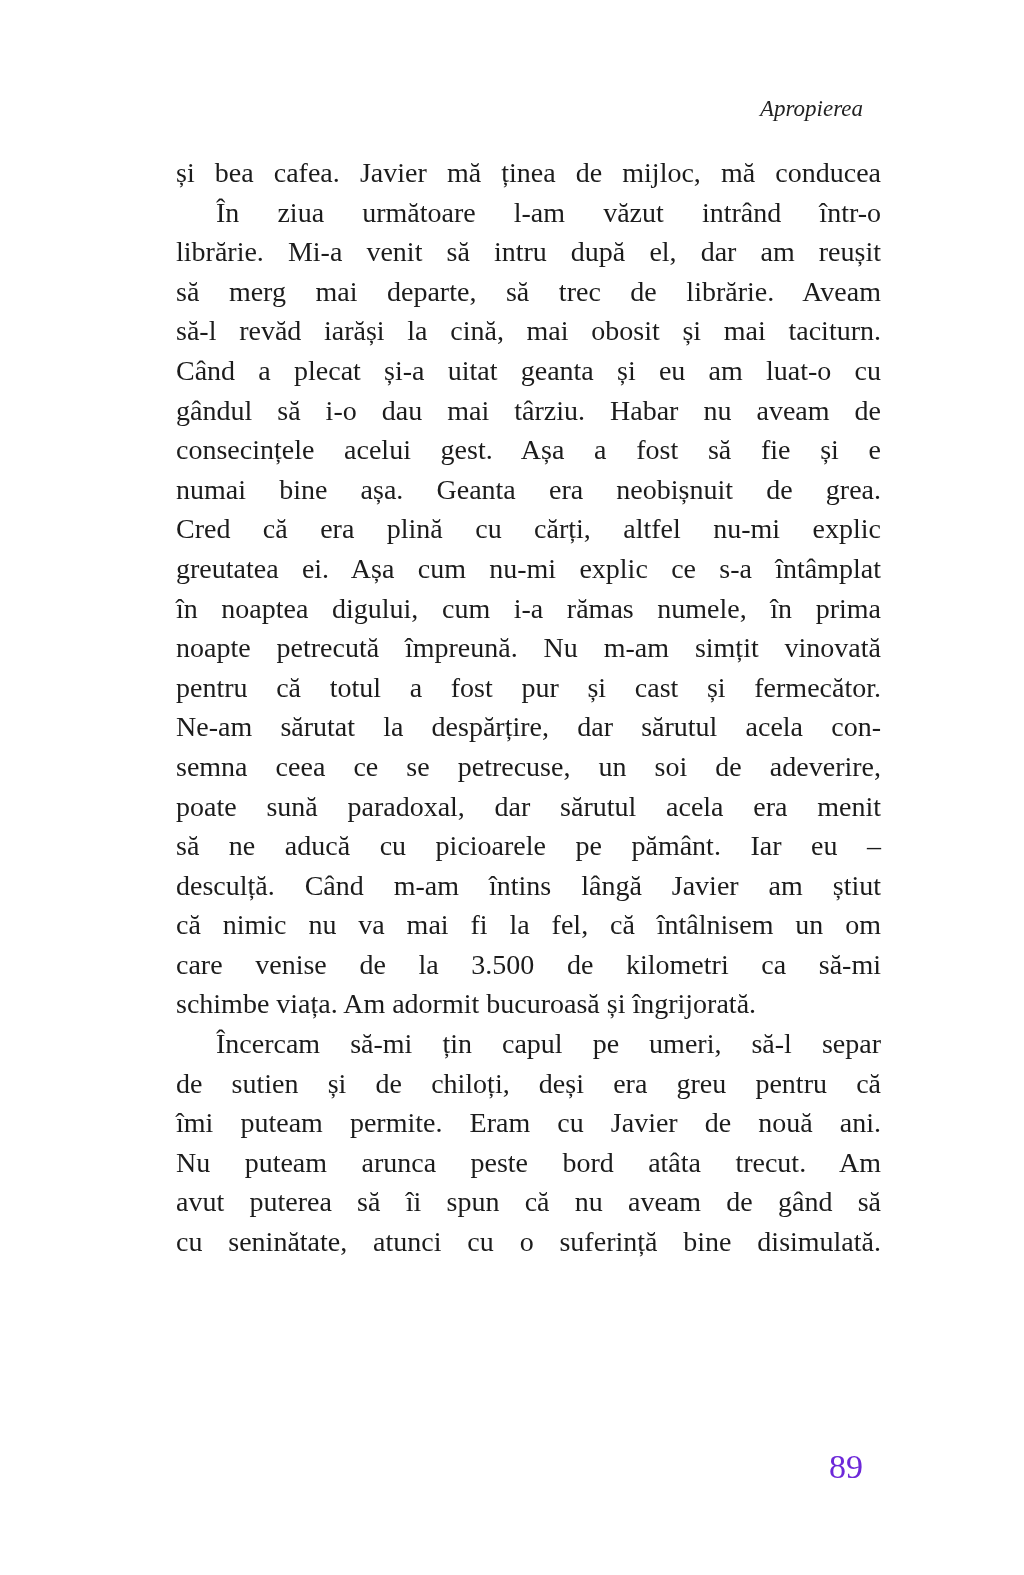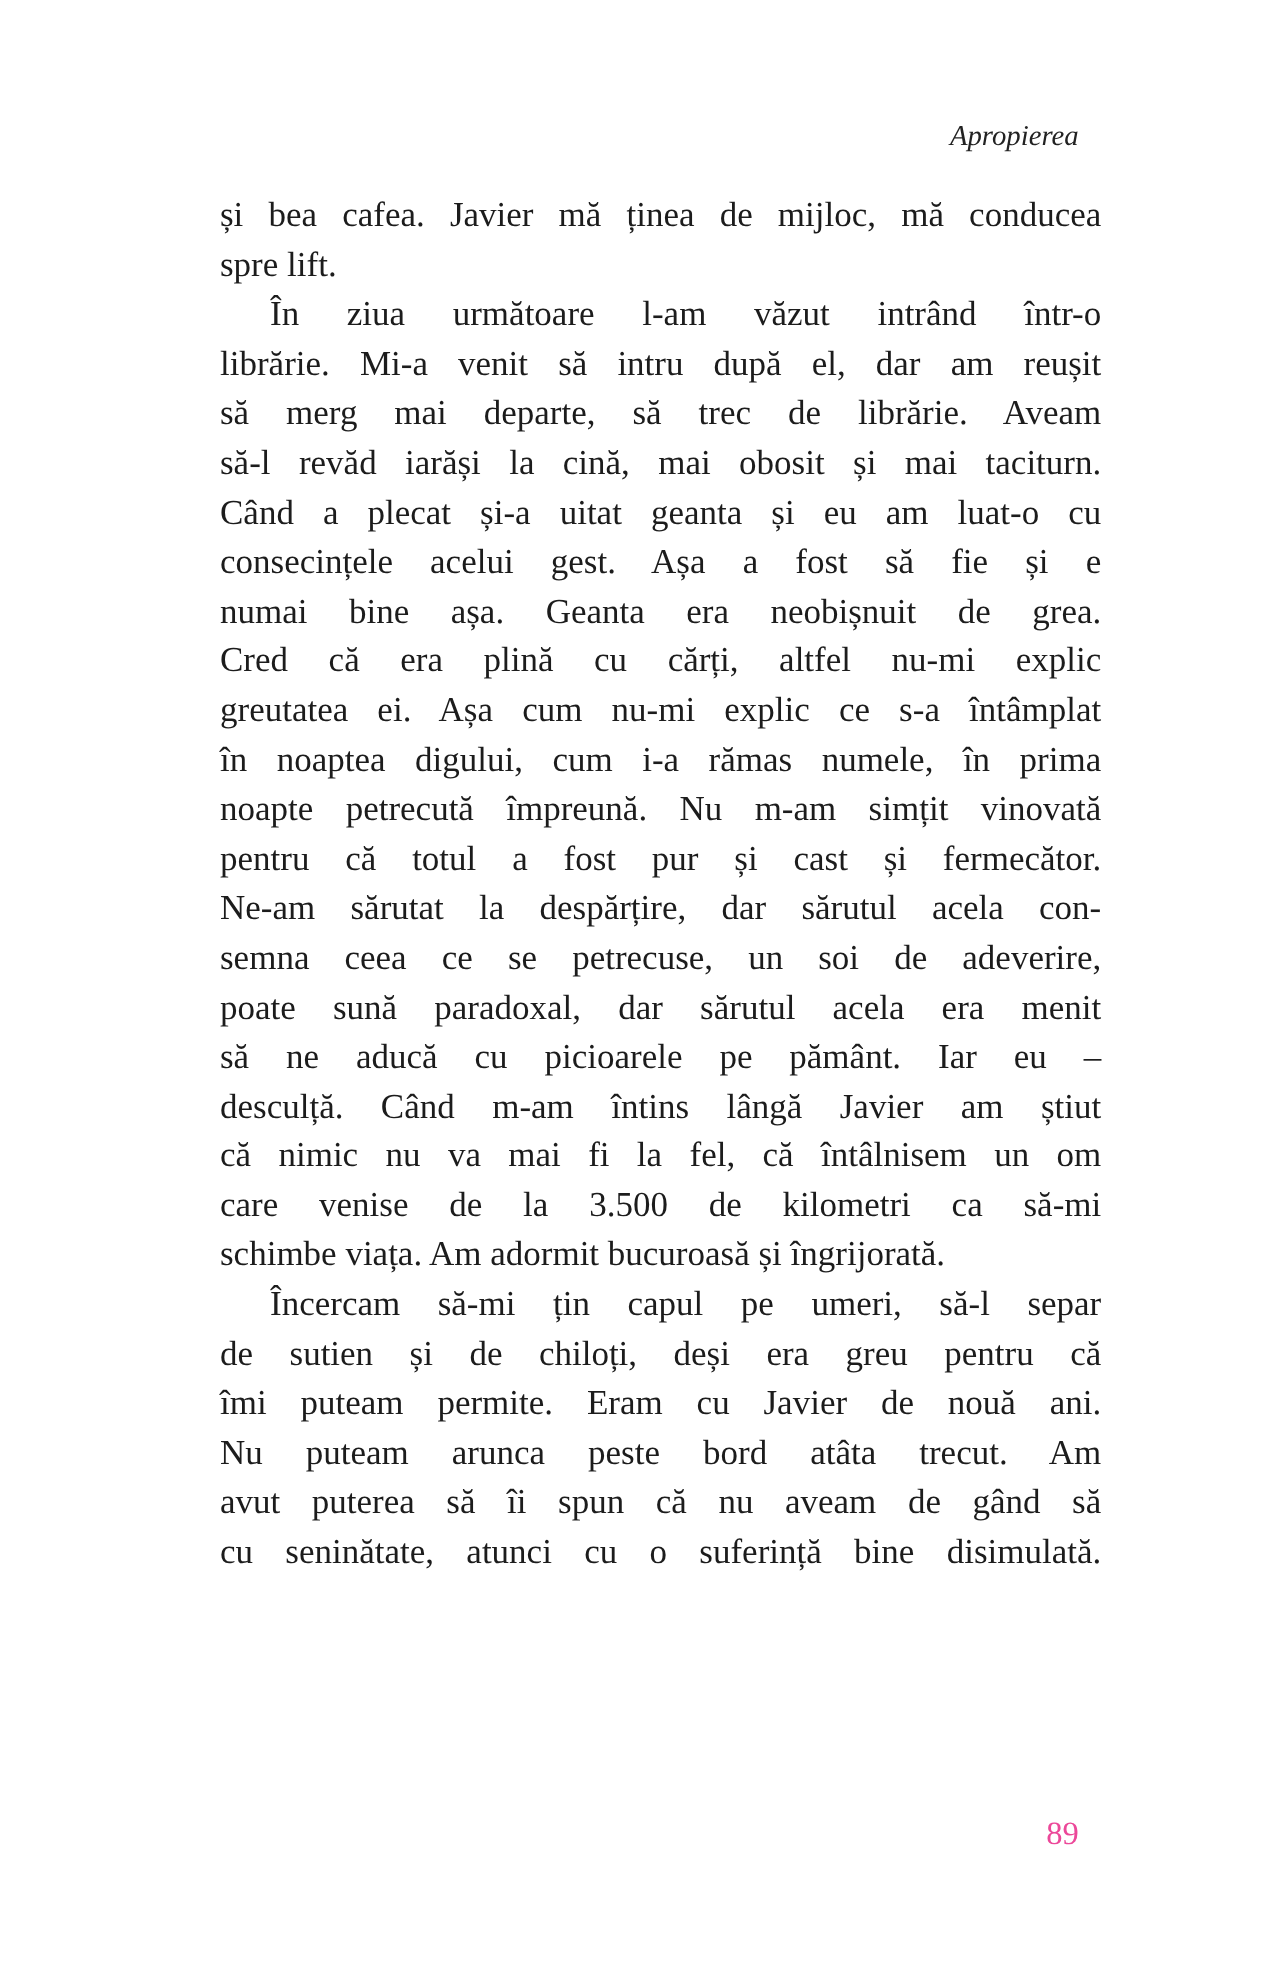--- a/index.html
+++ b/index.html
@@ -15,36 +15,36 @@
     font-family: "Liberation Serif", serif; font-size: 28px; color: #1c1c1c;
   }
   .line {
     display: block; height: 39.6px; line-height: 39.6px; white-space: nowrap;
     text-align: justify; text-align-last: justify; overflow: visible;
   }
   .line.indent { padding-left: 40px; }
   .line.last { text-align-last: left; }
   .page-number {
     position: absolute; right: 161px; top: 1452px;
-    font-family: "Liberation Serif", serif; font-size: 26px; color: #ec4899; line-height: 30px;
+    font-family: "Liberation Serif", serif; font-size: 34px; color: #6d28d9; line-height: 30px;
   }
 </style>
 </head>
 <body>
 
 <div class="page">
   <div class="running-head">Apropierea</div>
   <div class="body-text" id="body-text">
       <div class="line">și bea cafea. Javier mă ținea de mijloc, mă conducea</div>
-      <div class="line last">spre lift.</div>
       <div class="line indent">În ziua următoare l-am văzut intrând într-o</div>
       <div class="line">librărie. Mi-a venit să intru după el, dar am reușit</div>
       <div class="line">să merg mai departe, să trec de librărie. Aveam</div>
       <div class="line">să-l revăd iarăși la cină, mai obosit și mai taciturn.</div>
       <div class="line">Când a plecat și-a uitat geanta și eu am luat-o cu</div>
+      <div class="line">gândul să i-o dau mai târziu. Habar nu aveam de</div>
       <div class="line">consecințele acelui gest. Așa a fost să fie și e</div>
       <div class="line">numai bine așa. Geanta era neobișnuit de grea.</div>
       <div class="line">Cred că era plină cu cărți, altfel nu-mi explic</div>
       <div class="line">greutatea ei. Așa cum nu-mi explic ce s-a întâmplat</div>
       <div class="line">în noaptea digului, cum i-a rămas numele, în prima</div>
       <div class="line">noapte petrecută împreună. Nu m-am simțit vinovată</div>
       <div class="line">pentru că totul a fost pur și cast și fermecător.</div>
       <div class="line">Ne-am sărutat la despărțire, dar sărutul acela con-</div>
       <div class="line">semna ceea ce se petrecuse, un soi de adeverire,</div>
       <div class="line">poate sună paradoxal, dar sărutul acela era menit</div>

